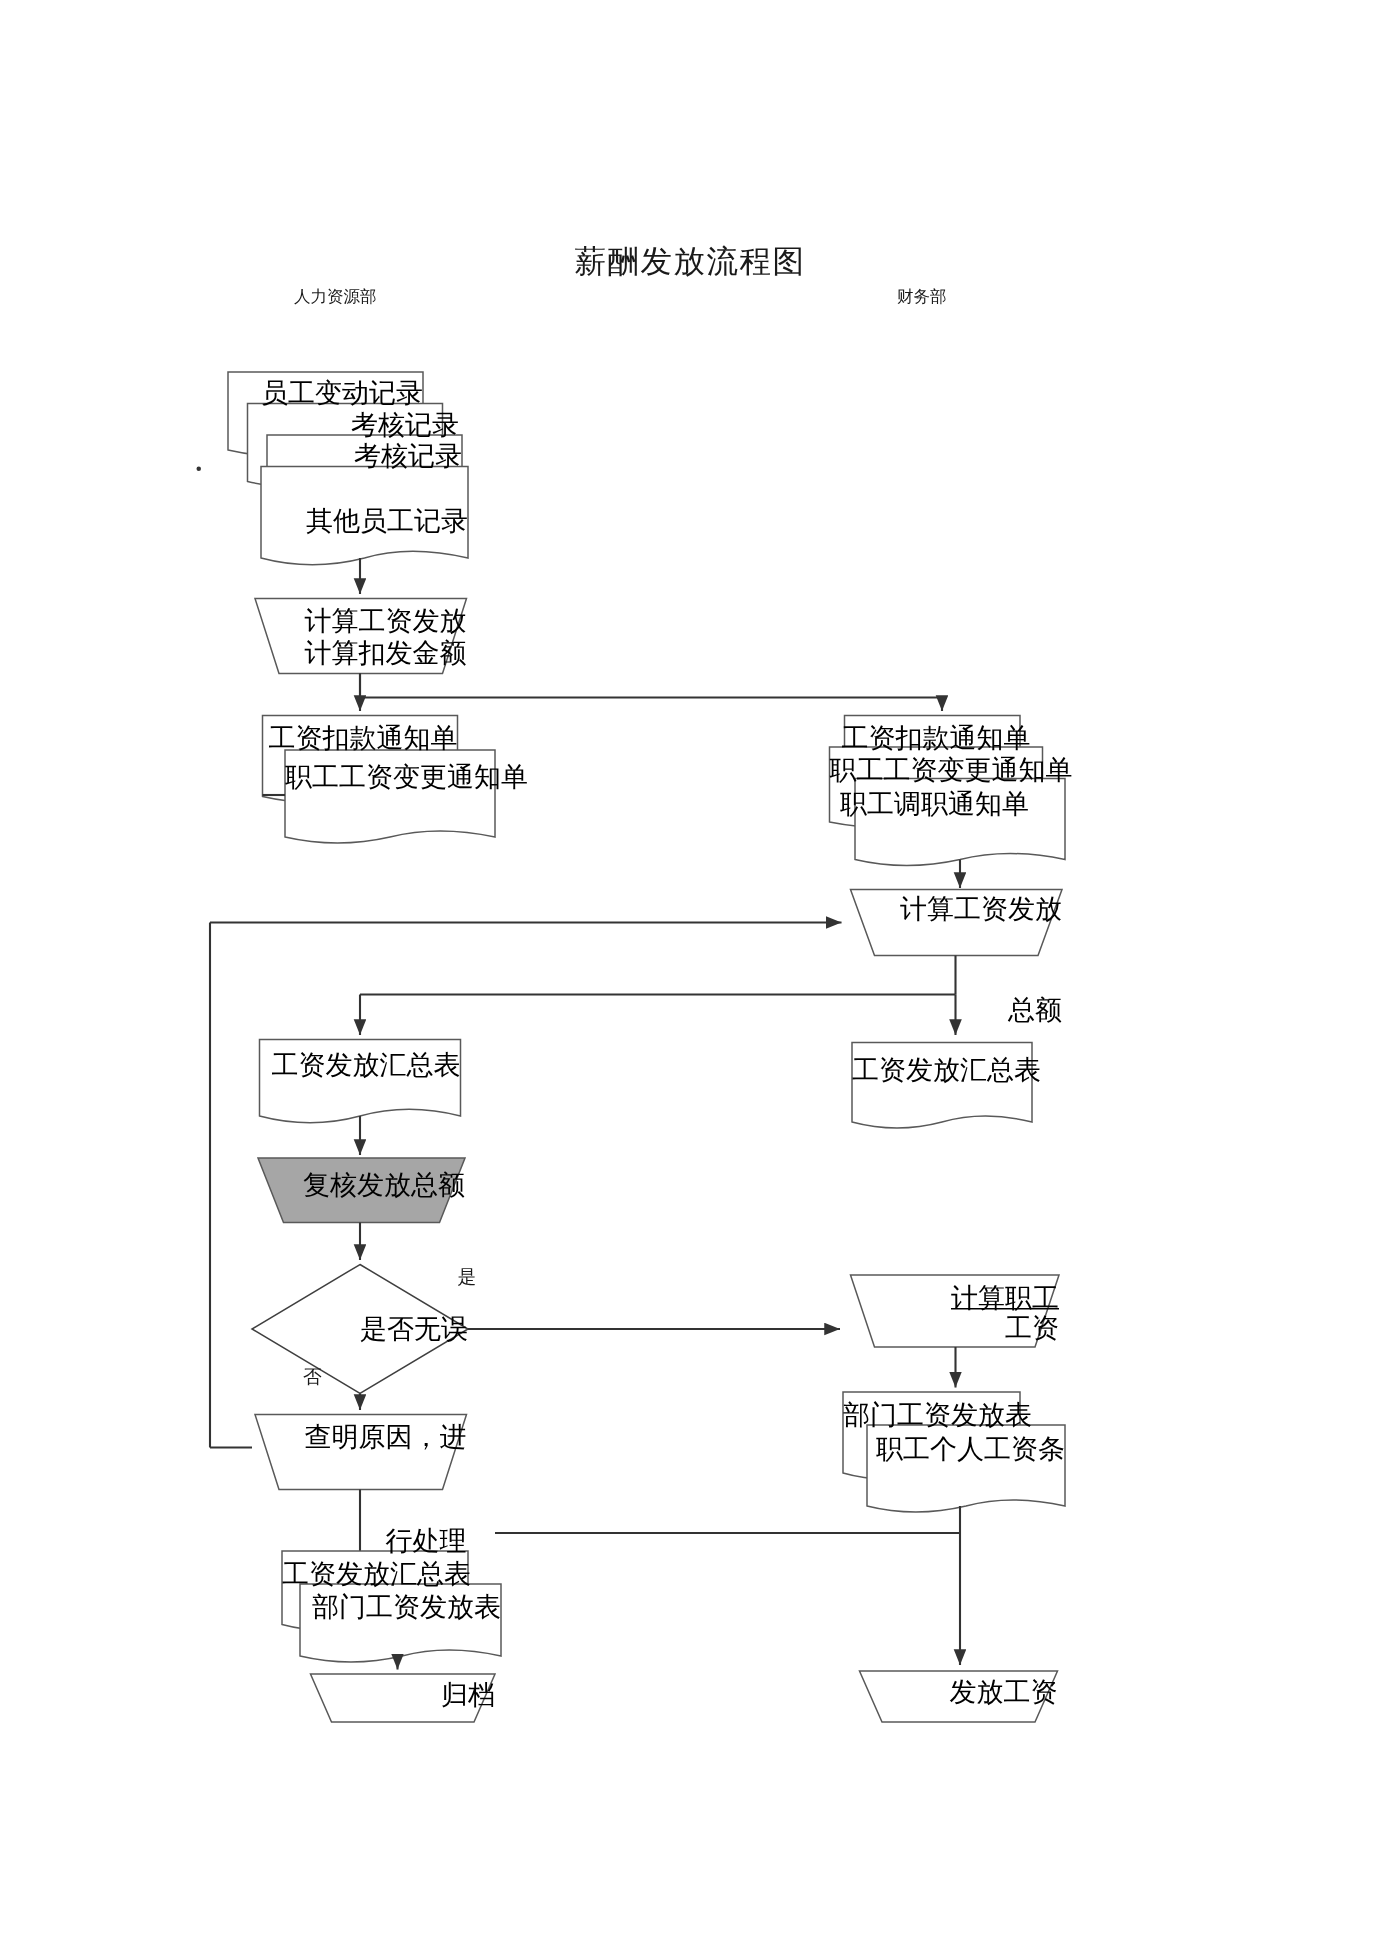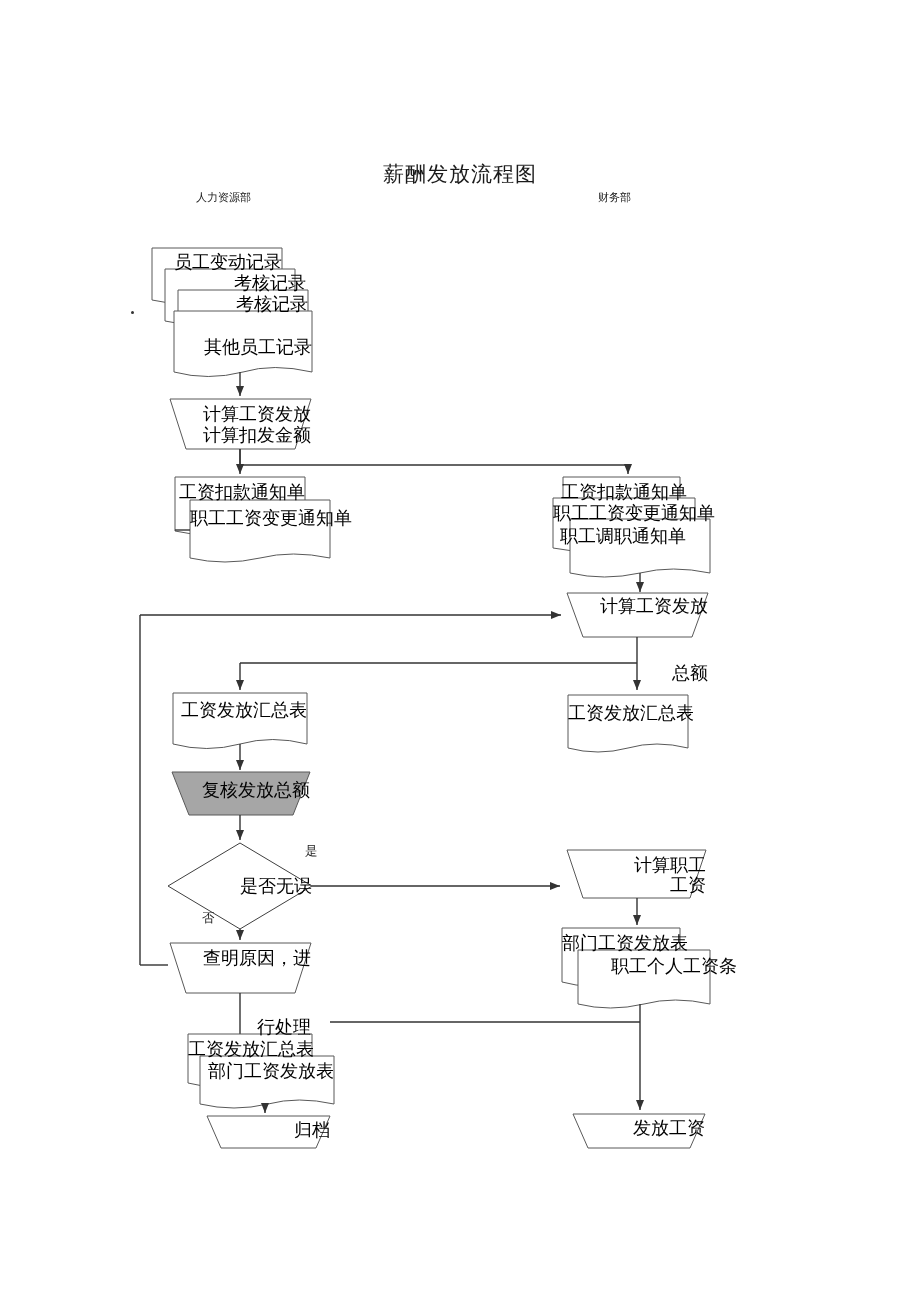--- a/index.html
+++ b/index.html
@@ -222,28 +222,28 @@
   <div class="nodelabel" style="left:567px; top:597px; width:141px;">计算工资发放</div>
   <div class="nodelabel" style="left:567px; top:648px; width:141px;margin-top:16px;">总额</div>
 
   <div class="nodelabel" style="left:173px; top:701px; width:134px;">工资发放汇总表</div>
   <div class="nodelabel" style="left:568px; top:704px; width:120px;">工资发放汇总表</div>
 
   <div class="nodelabel" style="left:172px; top:781px; width:138px;">复核发放总额</div>
 
   <div class="nodelabel" style="left:168px; top:877px; width:144px;">是否无误</div>
 
-  <div class="nodelabel" style="left:567px; top:856px; width:139px;">计算职工</div>
+  <div class="nodelabel" style="left:567px; top:856px; width:139px;text-decoration:underline;">计算职工</div>
   <div class="nodelabel" style="left:567px; top:876px; width:139px;">工资</div>
 
   <div class="nodelabel" style="left:170px; top:949px; width:141px;">查明原因，进</div>
   <div class="nodelabel" style="left:170px; top:1018px; width:141px;">行处理</div>
 
   <div class="nodelabel" style="left:562px; top:934px; width:118px;">部门工资发放表</div>
-  <div class="nodelabel" style="left:578px; top:957px; width:132px;padding-left:27px;">职工个人工资条</div>
+  <div class="nodelabel" style="left:578px; top:957px; width:132px;">职工个人工资条</div>
 
   <div class="nodelabel" style="left:188px; top:1040px; width:124px;">工资发放汇总表</div>
   <div class="nodelabel" style="left:200px; top:1062px; width:134px;">部门工资发放表</div>
 
   <div class="nodelabel" style="left:207px; top:1121px; width:123px;">归档</div>
   <div class="nodelabel" style="left:573px; top:1119px; width:132px;">发放工资</div>
 
   <div class="edgelabel" style="left:305px; top:843px;">是</div>
   <div class="edgelabel" style="left:202px; top:910px;">否</div>
 

